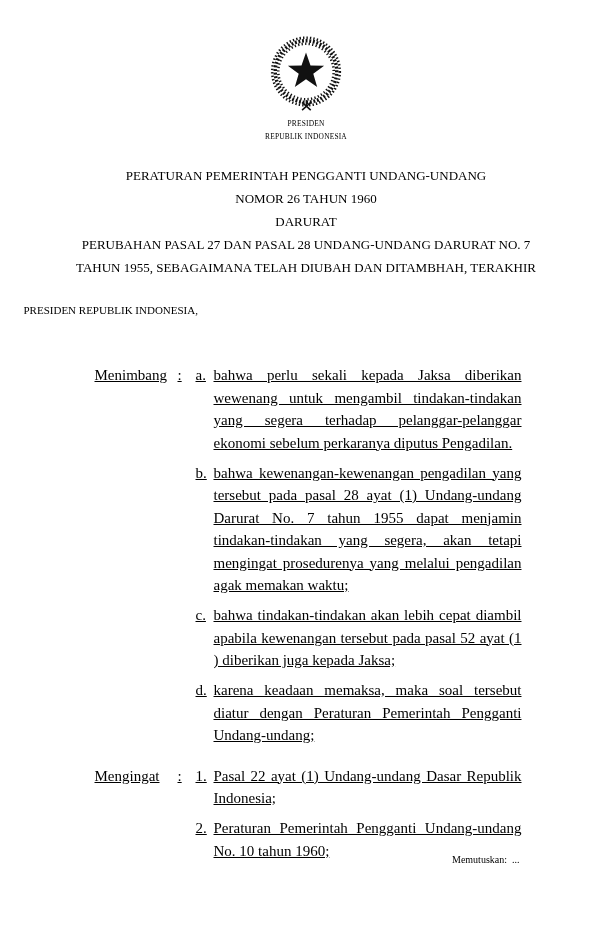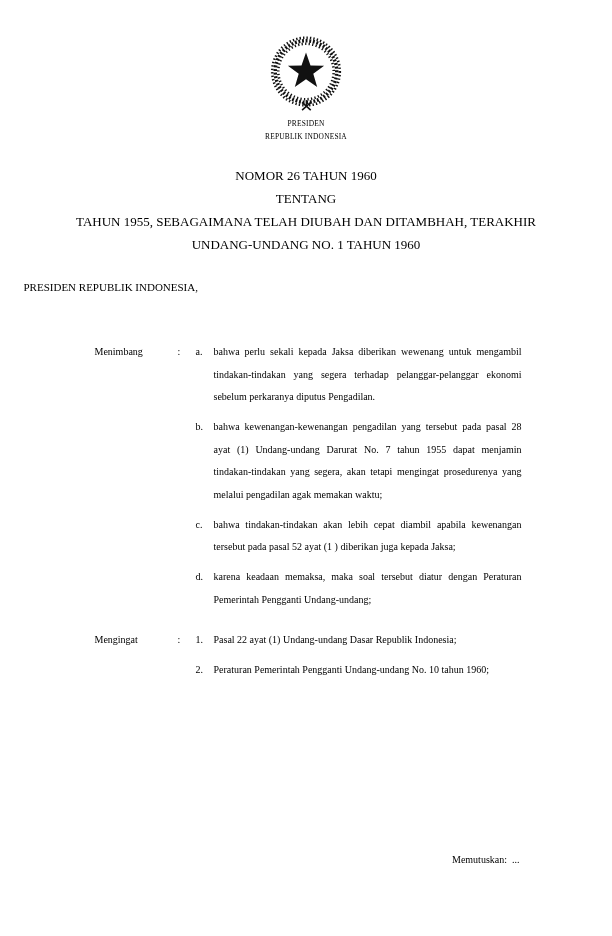--- a/index.html
+++ b/index.html
@@ -39,21 +39,22 @@
   .salutation {
     margin-top: 24px;
     text-align: left;
     font-size: 11px;
     line-height: 14px;
   }
 
   
   .preamble {
     margin: 47px 67px 0 71px;
-    font-size: 10px;
+    font-size: 15px;
+    text-decoration: underline;
   }
   .clause {
     display: flex;
     align-items: flex-start;
     margin-bottom: 18px;
   }
   .clause-label {
     width: 83px;
     flex-shrink: 0;
     line-height: 22.5px;
@@ -114,24 +115,25 @@
         <path d="M45.5,74 L45.5,79"></path>
       </g>
     </svg>
     <div class="org-lines">
       <div class="org-line">PRESIDEN</div>
       <div class="org-line">REPUBLIK INDONESIA</div>
     </div>
   </div>
 
   <div class="title-block">
+    <div class="title-line">PERATURAN PEMERINTAH PENGGANTI UNDANG-UNDANG</div>
     <div class="title-line">NOMOR 26 TAHUN 1960</div>
-    <div class="title-line">TENTANG</div>
+    <div class="title-line">DARURAT</div>
+    <div class="title-line">PERUBAHAN PASAL 27 DAN PASAL 28 UNDANG-UNDANG DARURAT NO. 7</div>
     <div class="title-line">TAHUN 1955, SEBAGAIMANA TELAH DIUBAH DAN DITAMBHAH, TERAKHIR</div>
-    <div class="title-line">UNDANG-UNDANG NO. 1 TAHUN 1960</div>
   </div>
 
   <div class="salutation">PRESIDEN REPUBLIK INDONESIA,</div>
 
   <div class="preamble">
 
     <div class="clause">
       <div class="clause-label">Menimbang</div>
       <div class="clause-sep">:</div>
       <div class="clause-items">

